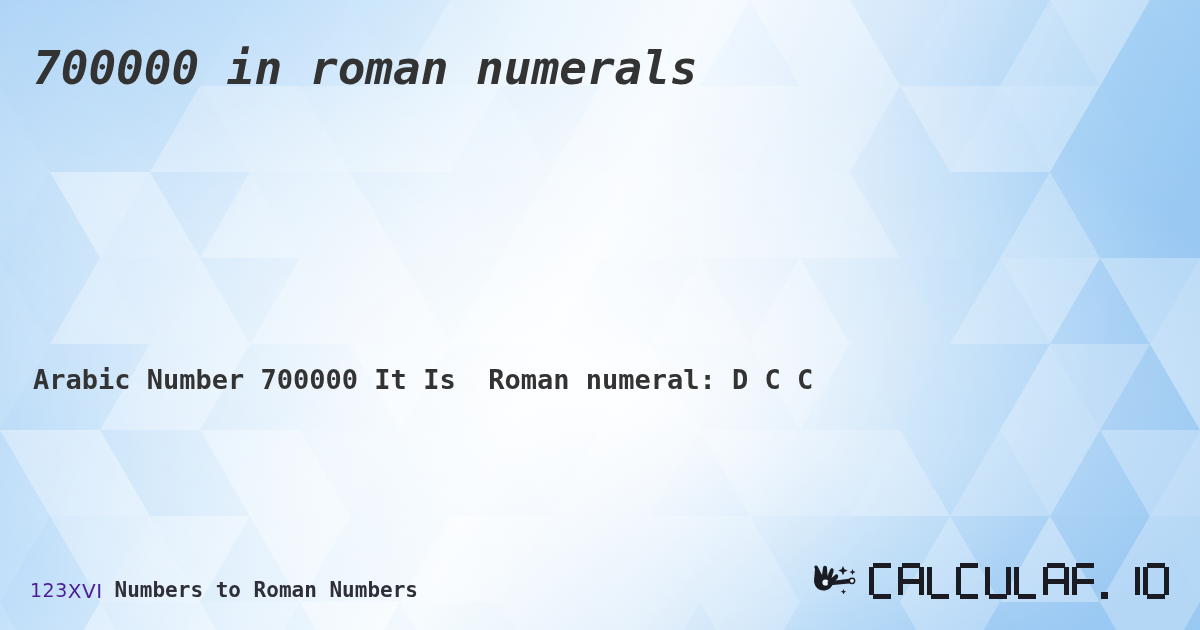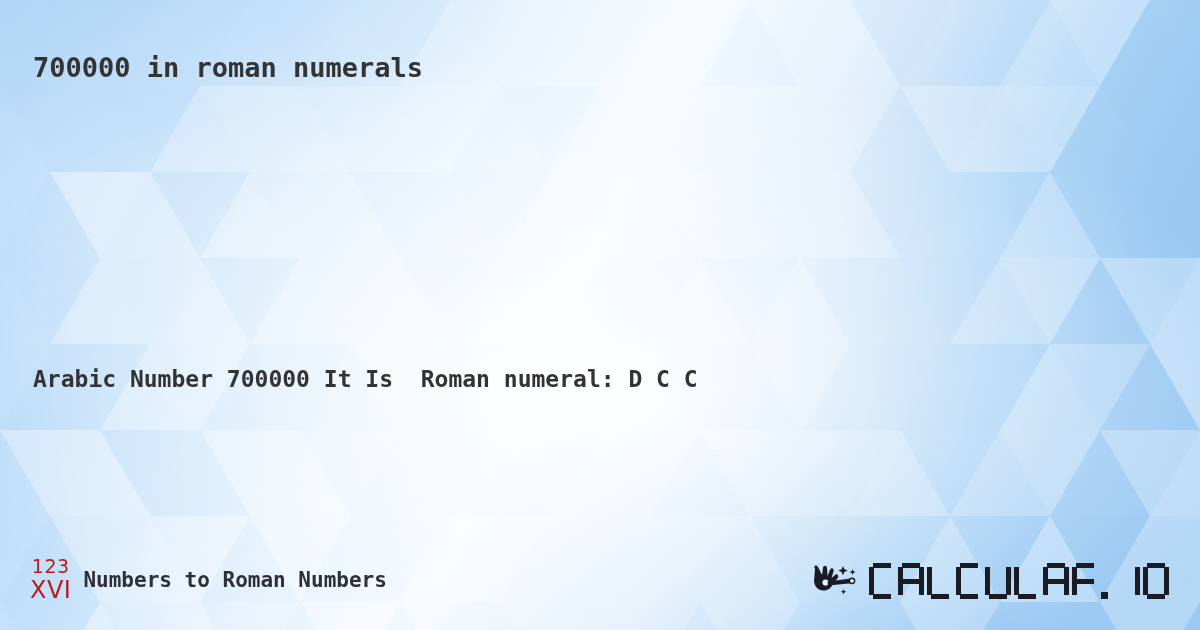--- a/index.html
+++ b/index.html
@@ -36,47 +36,48 @@
     position: absolute;
     inset: 0;
     z-index: 3;
   }
 
   .page-title {
     position: absolute;
     left: 33px;
     top: 43px;
     font-family: "DejaVu Sans Mono", monospace;
-    font-size: 27px;
+    font-size: 46px;
     font-weight: bold;
     color: #333333;
     letter-spacing: 0px;
     white-space: nowrap;
     line-height: 50px;
+    font-style: italic;
   }
 
   .page-subtitle {
     position: absolute;
     left: 33px;
     top: 186px;
     width: 1145px;
     font-family: "DejaVu Sans Mono", monospace;
     font-size: 21.5px;
     font-weight: normal;
     color: #555555;
     line-height: 37px;
   }
 
   .answer-block {
     position: absolute;
     left: 33px;
     top: 355px;
     width: 1130px;
     font-family: "DejaVu Sans Mono", monospace;
-    font-size: 23px;
+    font-size: 27px;
     font-weight: bold;
     color: #333333;
     line-height: 49px;
     white-space: pre-wrap;
   }
 
   
   .footer {
     position: absolute;
     left: 0;
@@ -87,34 +88,34 @@
 
   .brand-left {
     position: absolute;
     left: 30px;
     bottom: 28px;
     display: flex;
     align-items: center;
   }
   .nr-logo {
     display: flex;
-    flex-direction: column;
+    flex-direction: row;
     align-items: center;
     justify-content: center;
     font-family: "DejaVu Sans", sans-serif;
-    color: #b91c1c;
+    color: #4c1d95;
     line-height: 1.0;
     margin-right: 12px;
   }
   .nr-logo .nr-top {
     font-size: 19px;
     letter-spacing: 0.5px;
   }
   .nr-logo .nr-bot {
-    font-size: 24px;
+    font-size: 20px;
     letter-spacing: 0.5px;
     margin-top: 2px;
   }
   .brand-left-label {
     font-family: "DejaVu Sans Mono", monospace;
     font-size: 21px;
     font-weight: bold;
     color: #2f2f38;
     white-space: nowrap;
   }

